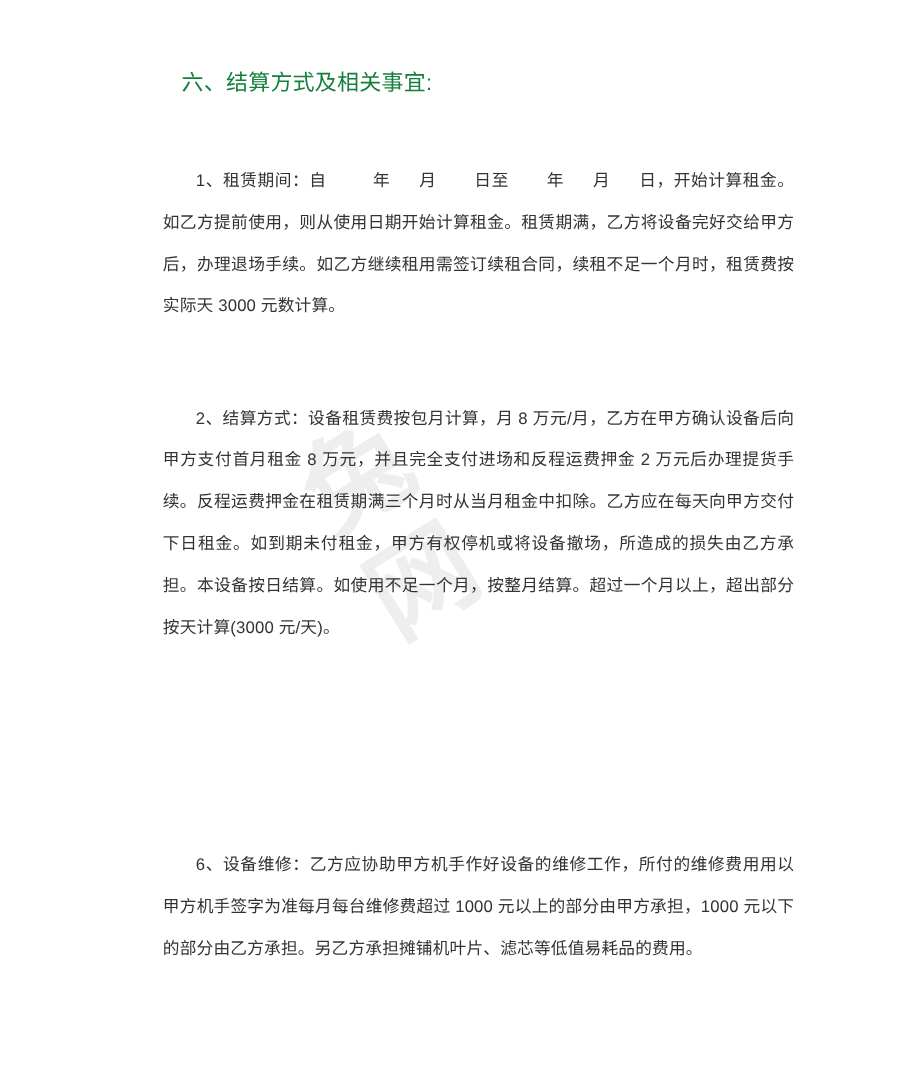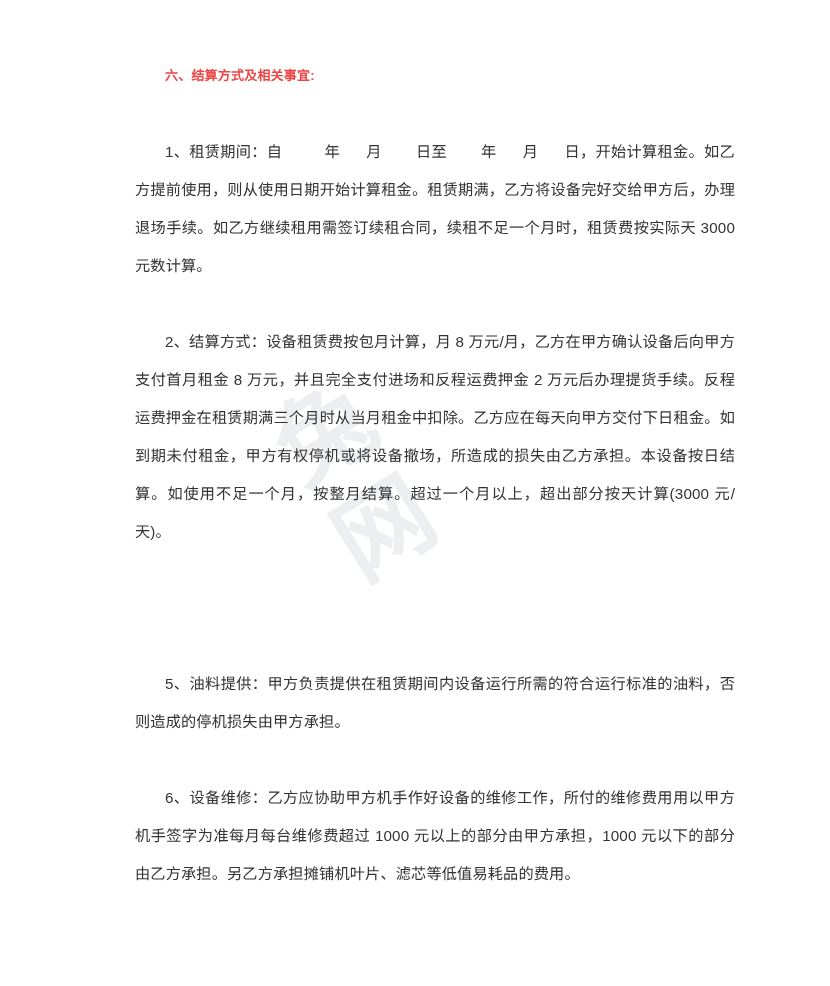--- a/index.html
+++ b/index.html
@@ -61,30 +61,30 @@
     position: absolute;
     left: 135px;
     top: 0;
     width: 600px;
     z-index: 1;
   }
 
   .doc-heading {
     margin: 0;
     padding: 0;
-    font-size: 13px;
-    font-weight: 700;
-    color: #ef4444;
+    font-size: 20px;
+    font-weight: 400;
+    color: #15803d;
     line-height: 38px;
     text-indent: 30px;
     letter-spacing: 0.2px;
   }
 
   .doc-para {
-    margin: 0;
+    margin: 13px;
     padding: 0;
     font-size: 15.2px;
     font-weight: 400;
     color: #333333;
     line-height: 38px;
     text-indent: 30px;
     text-align: justify;
     text-justify: inter-ideograph;
     letter-spacing: 0.15px;
     word-break: break-all;
@@ -135,20 +135,19 @@
     <p class="doc-para">2、结算方式：设备租赁费按包月计算，月 8 万元/月，乙方在甲方确认设备后向甲方支付首月租金 8 万元，并且完全支付进场和反程运费押金 2 万元后办理提货手续。反程运费押金在租赁期满三个月时从当月租金中扣除。乙方应在每天向甲方交付下日租金。如到期未付租金，甲方有权停机或将设备撤场，所造成的损失由乙方承担。本设备按日结算。如使用不足一个月，按整月结算。超过一个月以上，超出部分按天计算(3000 元/天)。</p>
 
     <div class="spacer-line"></div>
 
 
     <div class="spacer-line"></div>
 
 
     <div class="spacer-line"></div>
 
-    <p class="doc-para">5、油料提供：甲方负责提供在租赁期间内设备运行所需的符合运行标准的油料，否则造成的停机损失由甲方承担。</p>
 
     <div class="spacer-line"></div>
 
     <p class="doc-para">6、设备维修：乙方应协助甲方机手作好设备的维修工作，所付的维修费用用以甲方机手签字为准每月每台维修费超过 1000 元以上的部分由甲方承担，1000 元以下的部分由乙方承担。另乙方承担摊铺机叶片、滤芯等低值易耗品的费用。</p>
 
   </div>
 </div>
 
 </body></html>

